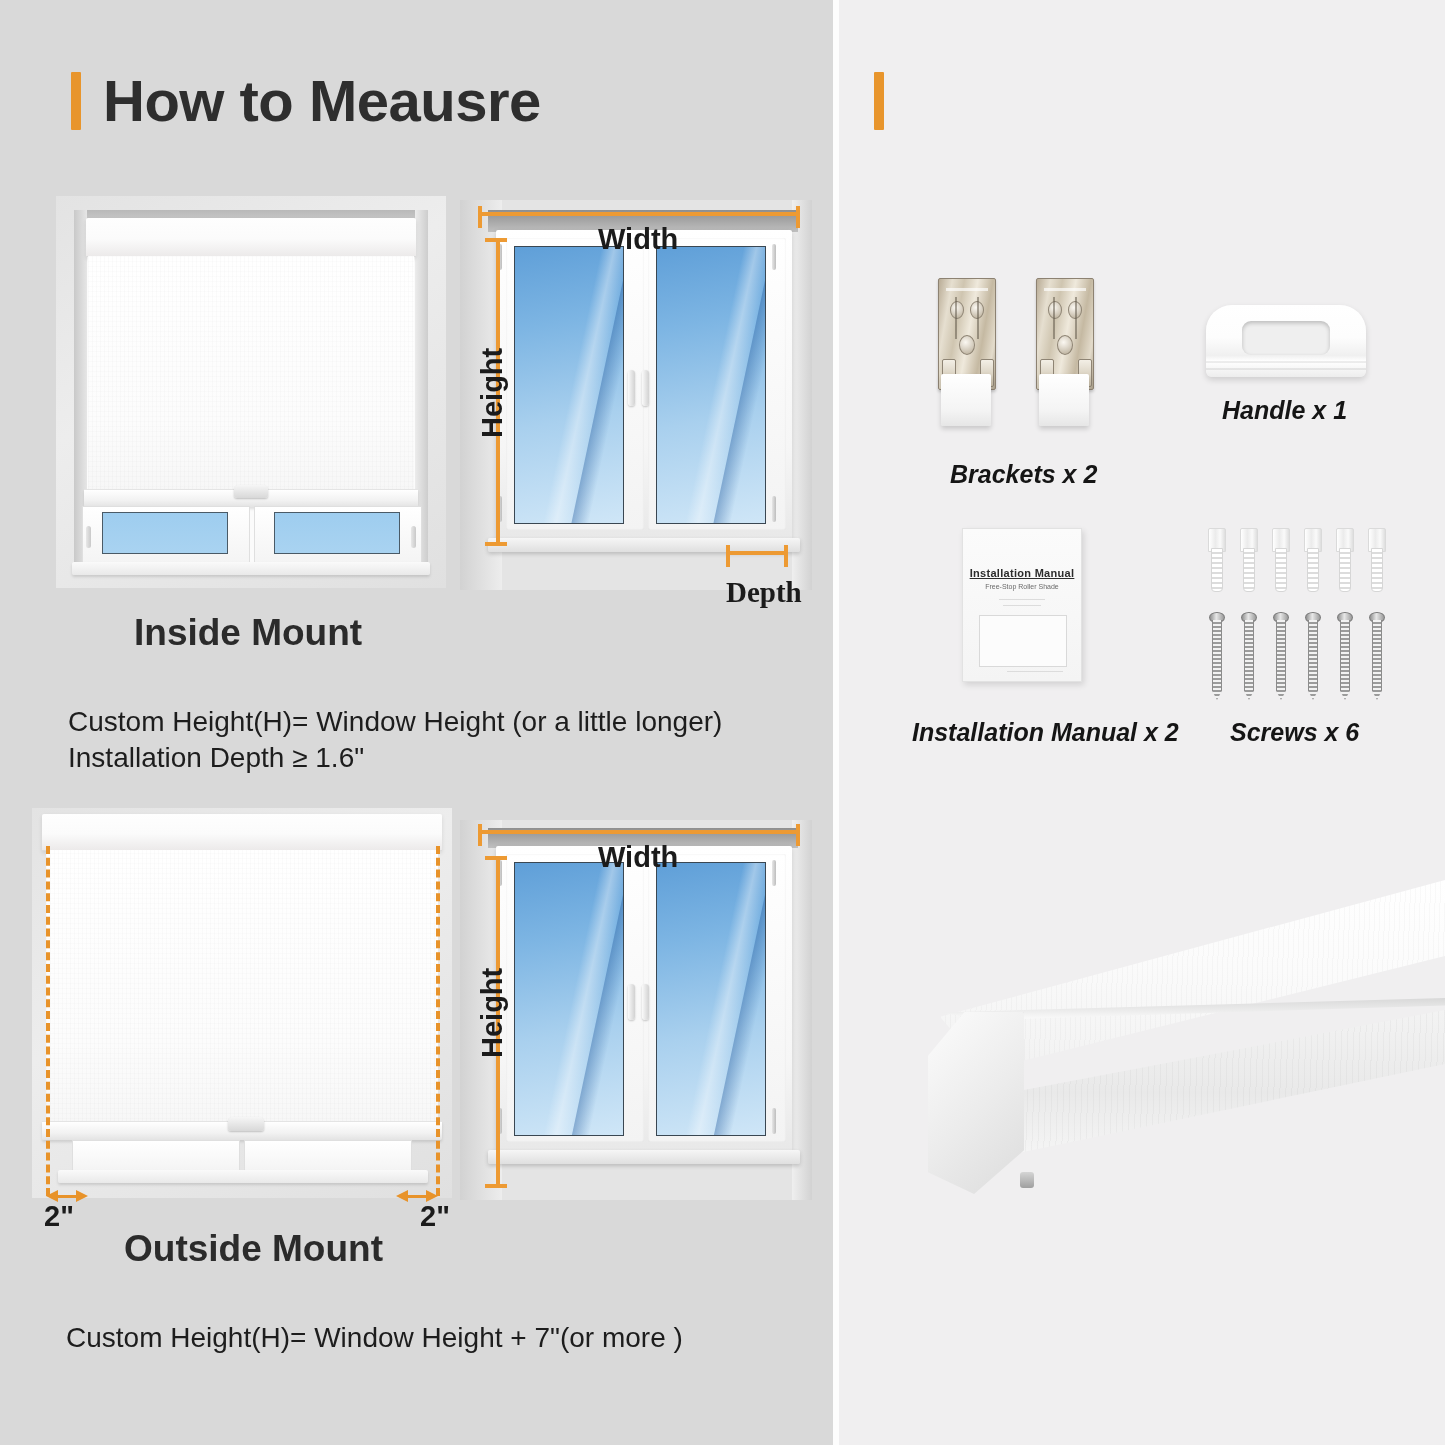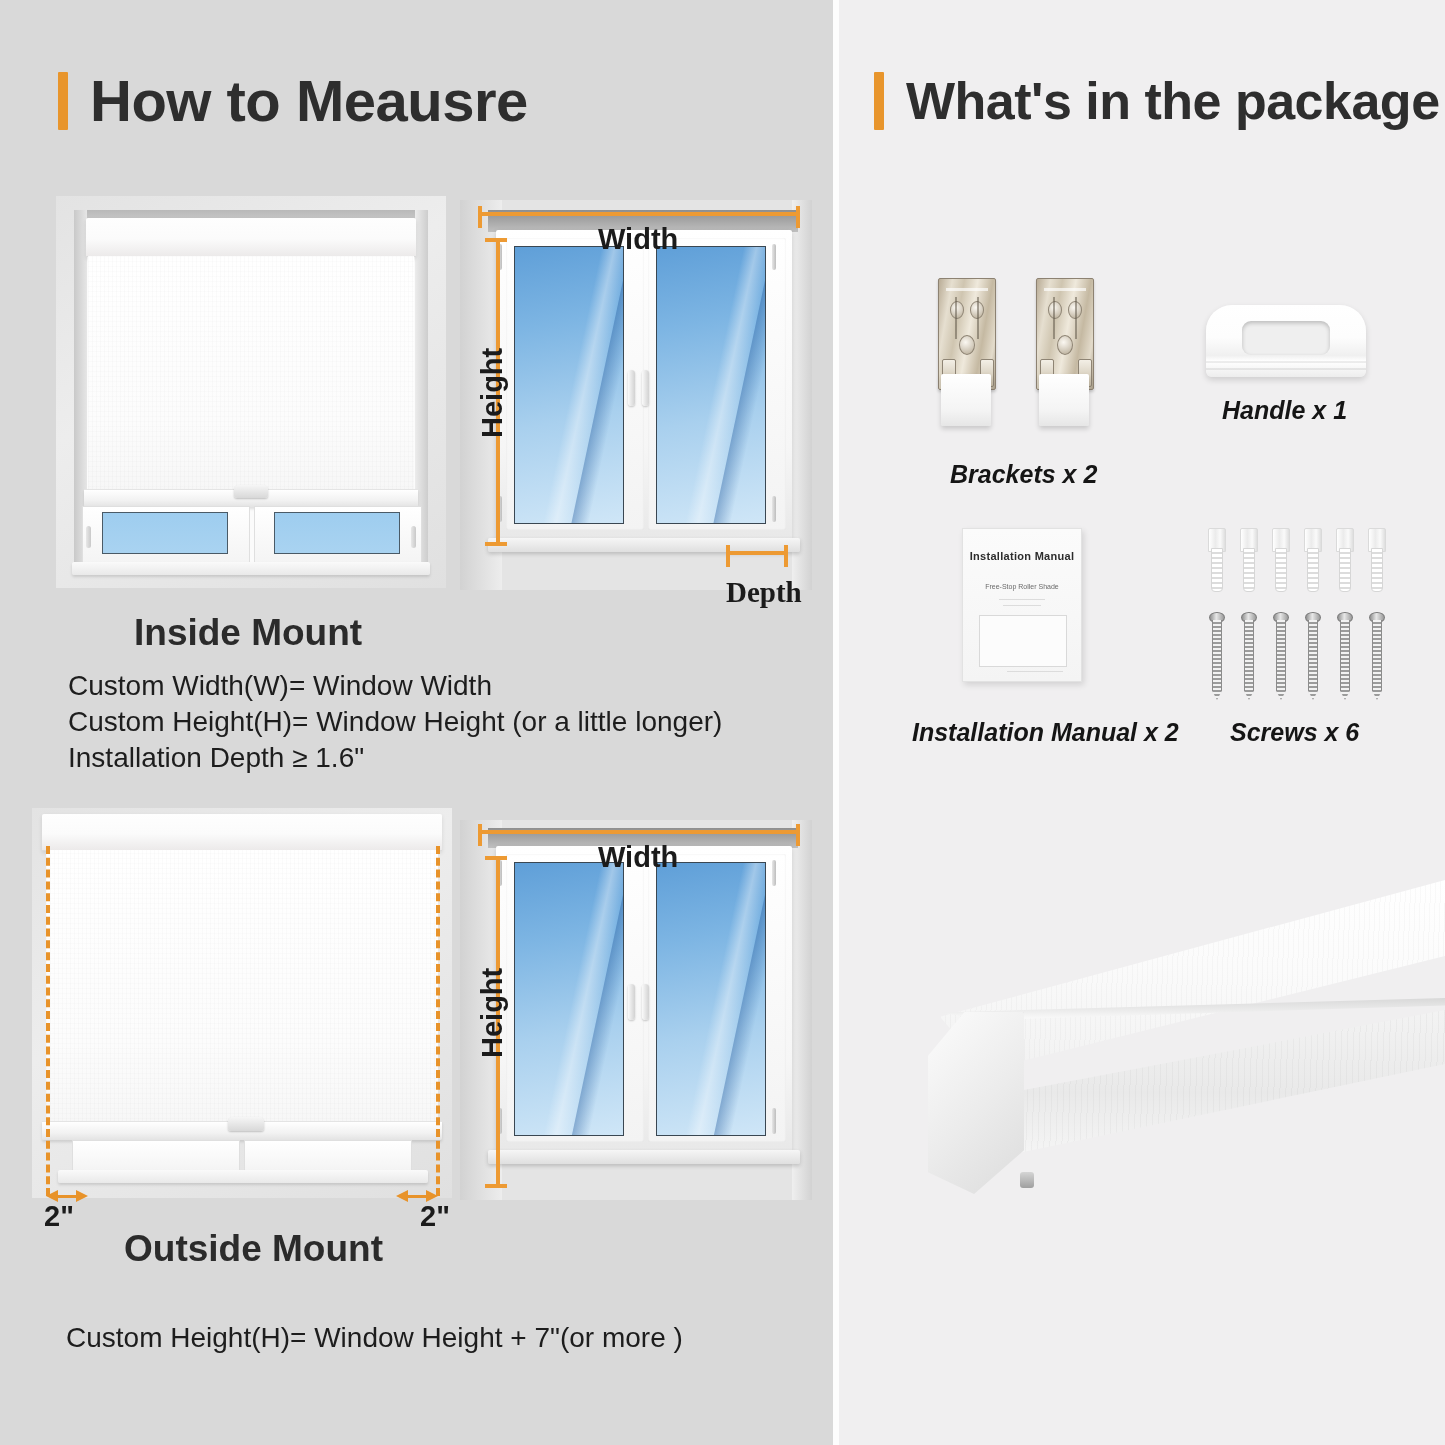--- a/index.html
+++ b/index.html
@@ -28,21 +28,21 @@
   
   .heading{position:absolute;display:flex;align-items:center;}
   .heading .bar{
     width:10px;height:58px;background:#e8952c;border-radius:1px;
     margin-right:22px;flex:none;
   }
   .heading .htext{
     font-size:58px;font-weight:bold;color:#2e2e2e;
     letter-spacing:-0.5px;white-space:nowrap;line-height:1;
   }
-  #heading-left{left:58px;top:72px;}
+  #heading-left{left:71px;top:72px;}
   #heading-right{left:874px;top:72px;}
   #heading-right .htext{font-size:52px;}
 
   
   .mount-title{
     position:absolute;font-size:37px;font-weight:bold;color:#2b2b2b;
     white-space:nowrap;
   }
   .spec-line{
     position:absolute;font-size:28px;color:#1d1d1d;white-space:nowrap;
@@ -420,21 +420,20 @@
   <div class="dim-cap-h" style="left:485px;top:238px;"></div>
   <div class="dim-cap-h" style="left:485px;top:542px;"></div>
   <div class="dim-label vert" style="left:476px;top:438px;">Height</div>
 
   <div class="dim-h" style="left:726px;top:551px;width:62px;"></div>
   <div class="dim-cap-v" style="left:726px;top:545px;"></div>
   <div class="dim-cap-v" style="left:784px;top:545px;"></div>
   <div class="dim-label" style="left:726px;top:576px;font-family:Liberation Serif, serif;">Depth</div>
 
   <div class="mount-title" style="left:134px;top:612px;">Inside Mount</div>
-  <div class="spec-line" style="left:68px;top:670px;">Custom Width(W)= Window Width</div>
   <div class="spec-line" style="left:68px;top:706px;">Custom Height(H)= Window Height (or a little longer)</div>
   <div class="spec-line" style="left:68px;top:742px;">Installation Depth ≥ 1.6"</div>
 
   <div class="illus" style="left:32px;top:808px;width:420px;height:390px;">
     <div class="wall"></div>
 
     <div class="valance" style="left:10px;top:6px;width:400px;height:36px;"></div>
     <div class="fabric" style="left:14px;top:42px;width:392px;height:274px;"></div>
     <div class="bottomrail" style="left:10px;top:313px;width:400px;height:18px;"></div>
     <div class="pullhandle" style="left:196px;top:309px;width:36px;height:14px;"></div>
@@ -500,21 +499,20 @@
   <div class="dim-cap-h" style="left:485px;top:1184px;"></div>
   <div class="dim-label vert" style="left:476px;top:1058px;">Height</div>
 
   <div class="mount-title" style="left:124px;top:1228px;text-align:right;">Outside Mount</div>
   <div class="spec-line" style="left:66px;top:1322px;">Custom Height(H)= Window Height + 7"(or more )</div>
 
   <div class="panel-right"></div>
 
   <div class="heading" id="heading-right">
     <div class="bar"></div>
-    <div class="htext">What's in the package</div>
   </div>
 
   <div class="bracket" style="left:938px;top:278px;">
     <div class="metal">
       <div class="hole" style="left:11px;top:22px;width:12px;height:16px;"></div>
       <div class="hole" style="left:31px;top:22px;width:12px;height:16px;"></div>
       <div class="hole" style="left:20px;top:56px;width:14px;height:18px;"></div>
       <div class="vline" style="left:16px;top:18px;height:42px;"></div>
       <div class="vline" style="left:38px;top:18px;height:42px;"></div>
       <div class="slot" style="left:3px;top:80px;width:12px;height:26px;"></div>
@@ -537,21 +535,21 @@
   <div class="pkg-label" style="left:950px;top:460px;">Brackets x 2</div>
 
   <div class="handle-part" style="left:1206px;top:305px;width:160px;height:72px;">
     <div class="slot"></div>
     <div class="ridge" style="top:56px;"></div>
     <div class="ridge" style="top:63px;"></div>
   </div>
   <div class="pkg-label" style="left:1222px;top:396px;">Handle x 1</div>
 
   <div class="manual" style="left:962px;top:528px;width:118px;height:152px;">
-    <div class="mtitle" style="top:21px;">Installation Manual</div>
+    <div class="mtitle" style="top:38px;text-decoration:underline;">Installation Manual</div>
     <div class="msub" style="top:54px;">Free-Stop Roller Shade</div>
     <div class="mline" style="left:36px;top:70px;width:46px;"></div>
     <div class="mline" style="left:40px;top:76px;width:38px;"></div>
     <div class="mbox" style="left:16px;top:86px;width:86px;height:50px;"></div>
     <div class="mline" style="left:44px;top:142px;width:56px;"></div>
   </div>
   <div class="pkg-label" style="left:912px;top:718px;">Installation Manual x 2</div>
 
   <div class="anchor" style="left:1208px;top:528px;">
       <div class="head"></div>

